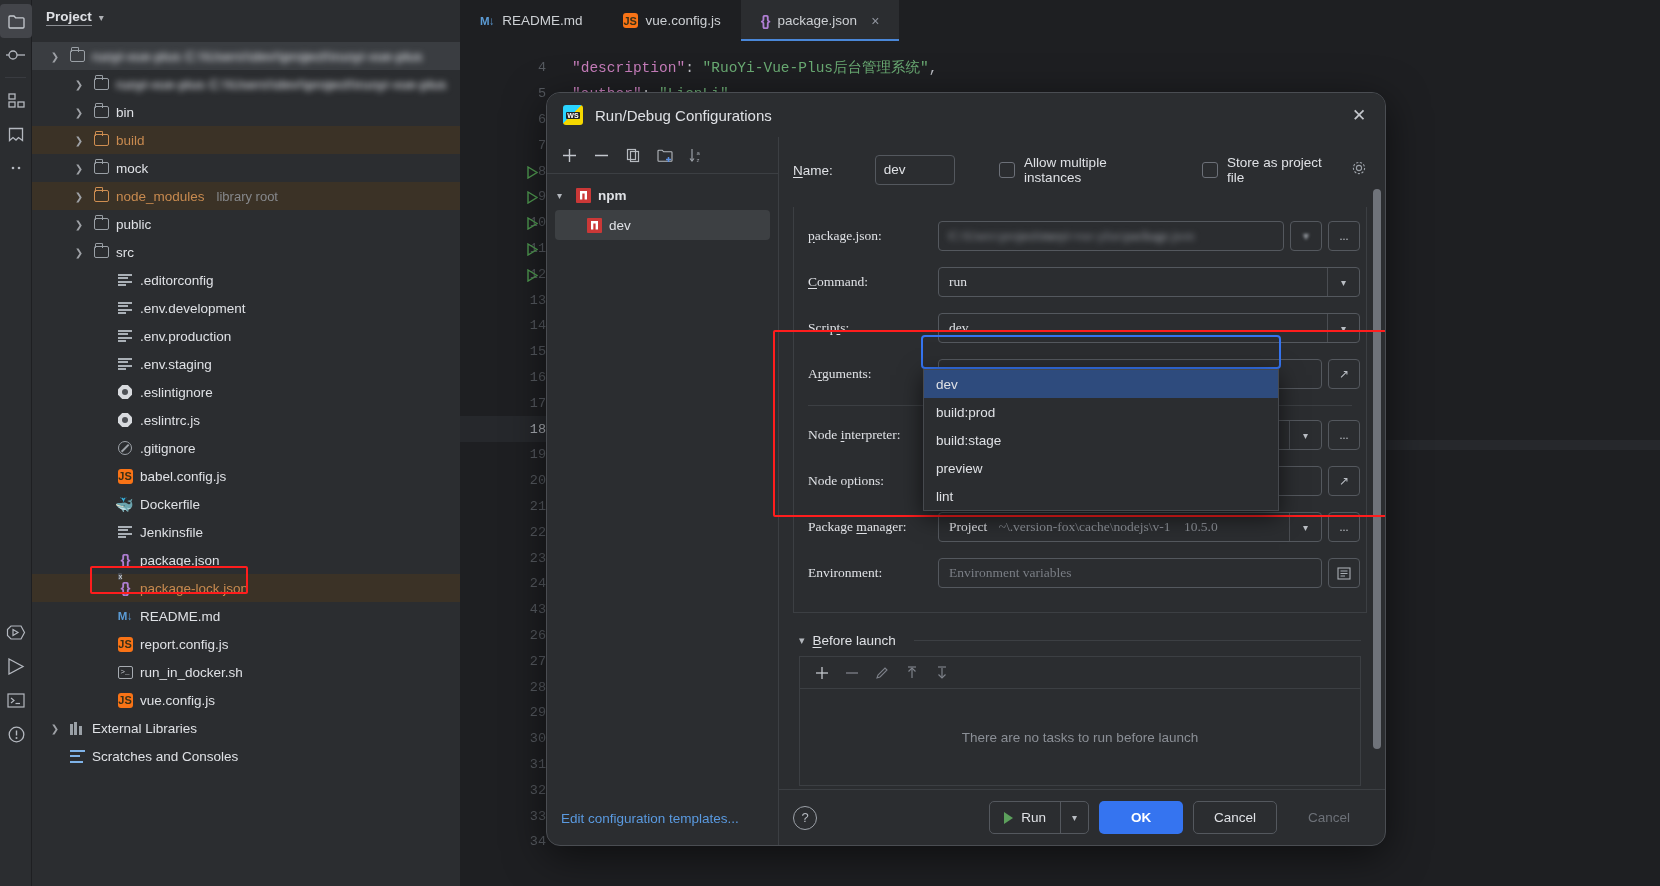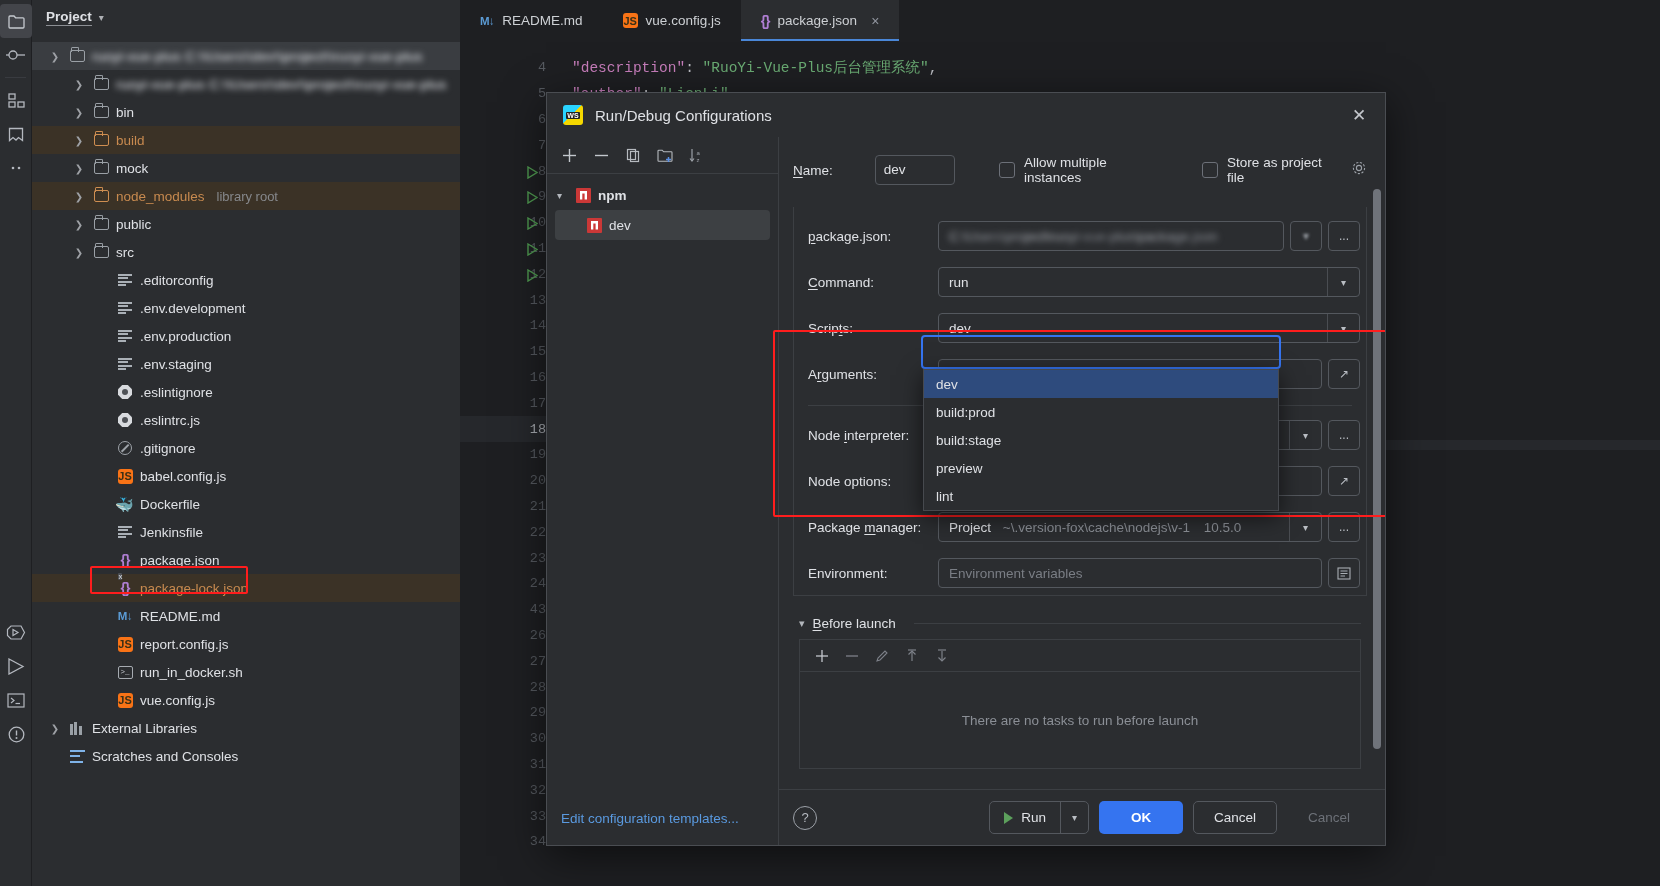--- a/index.html
+++ b/index.html
@@ -128,21 +128,21 @@
   .gline.cur .n { color:#a9adb3; }
   .gline.cur { background:#26282c; }
   .play-tri { position:absolute; right:8px; width:11px;height:13px; }
   .code-text { flex:1; padding-top:14px; font-family:"Liberation Mono", monospace; font-size:14.5px; }
   .cl { height:25.8px; display:flex; align-items:center; padding-left:26px; white-space:pre; }
   .cl.cur { background:#26282c; } .k-key { color:#c77dbb; } .k-val { color:#6aab73; } .k-pun { color:#bcbec4; }
 
   
   .dialog {
     position:absolute; left:546px; top:92px; width:840px; height:754px;
-    background:#2b2d30; border:1px solid #4a4d52; border-radius:0;
+    background:#2b2d30; border:1px solid #4a4d52; border-radius:14px;
     box-shadow: 0 10px 40px rgba(0,0,0,.55);
     display:flex; flex-direction:column; overflow:hidden;
   }
   .dlg-title {
     height:44px; display:flex; align-items:center; padding:0 12px 0 16px; gap:12px;
     background:#2b2d30; flex:0 0 44px;
   }
   .dlg-title .t { font-size:15px; color:#dfe1e5; }
   .ws-logo {
     width:20px;height:20px;border-radius:3px;flex:0 0 20px;
@@ -179,21 +179,21 @@
     border-radius:4px; color:#dfe1e5; font-size:13.5px; padding:0 8px; line-height:28px;
   }
   .chk-wrap { display:flex; align-items:center; gap:9px; margin-left:44px; }
   .chk { width:16px;height:16px;border:1.4px solid #6c7078; border-radius:3px; background:#2b2d30; flex:0 0 16px; }
   .gear-ic { margin-left:10px; color:#9ca1a8; font-size:14px; }
 
   .tabs2 { display:flex; gap:26px; padding-left:6px; height:30px; align-items:flex-start; }
   .tab2 { font-size:13.5px; color:#cdd0d4; position:relative; padding-bottom:8px; }
   .tab2.on:after { content:""; position:absolute; left:-4px; right:-4px; bottom:0; height:2.5px; background:#3574f0; }
 
-  .form { border:1px solid #3c3f43; border-top:none; padding:14px 6px 3px 6px; margin-top:0; }
+  .form { border:1px solid #3c3f43; border-top:none; padding:14px 6px 20px 6px; margin-top:0;font-family:Liberation Serif, serif; }
   .frow { display:flex; align-items:center; height:30px; margin-bottom:16px; padding-left:8px; }
   .frow .lb { width:130px; flex:0 0 130px; }
   .ctl { flex:1; height:30px; background:#2b2d30; border:1px solid #54585e; border-radius:4px; display:flex; align-items:center; padding:0 10px; color:#dfe1e5; font-size:13.5px; min-width:0; }
   .ctl.combo { justify-content:space-between; padding-right:0; }
   .ctl .cv { overflow:hidden; text-overflow:ellipsis; white-space:nowrap; }
   .combo-arrow { width:32px; height:28px; display:flex; align-items:center; justify-content:center; color:#b9bdc3; font-size:10px; border-left:1px solid #4a4d52; flex:0 0 32px; }
   .sqbtn { width:32px;height:30px;border:1px solid #54585e;border-radius:4px;display:flex;align-items:center;justify-content:center;color:#b9bdc3;font-size:12px;margin-left:6px;flex:0 0 32px;background:#2b2d30; }
   .ph { color:#7a7e85; }
   .blur-val {
     filter: blur(3px);

